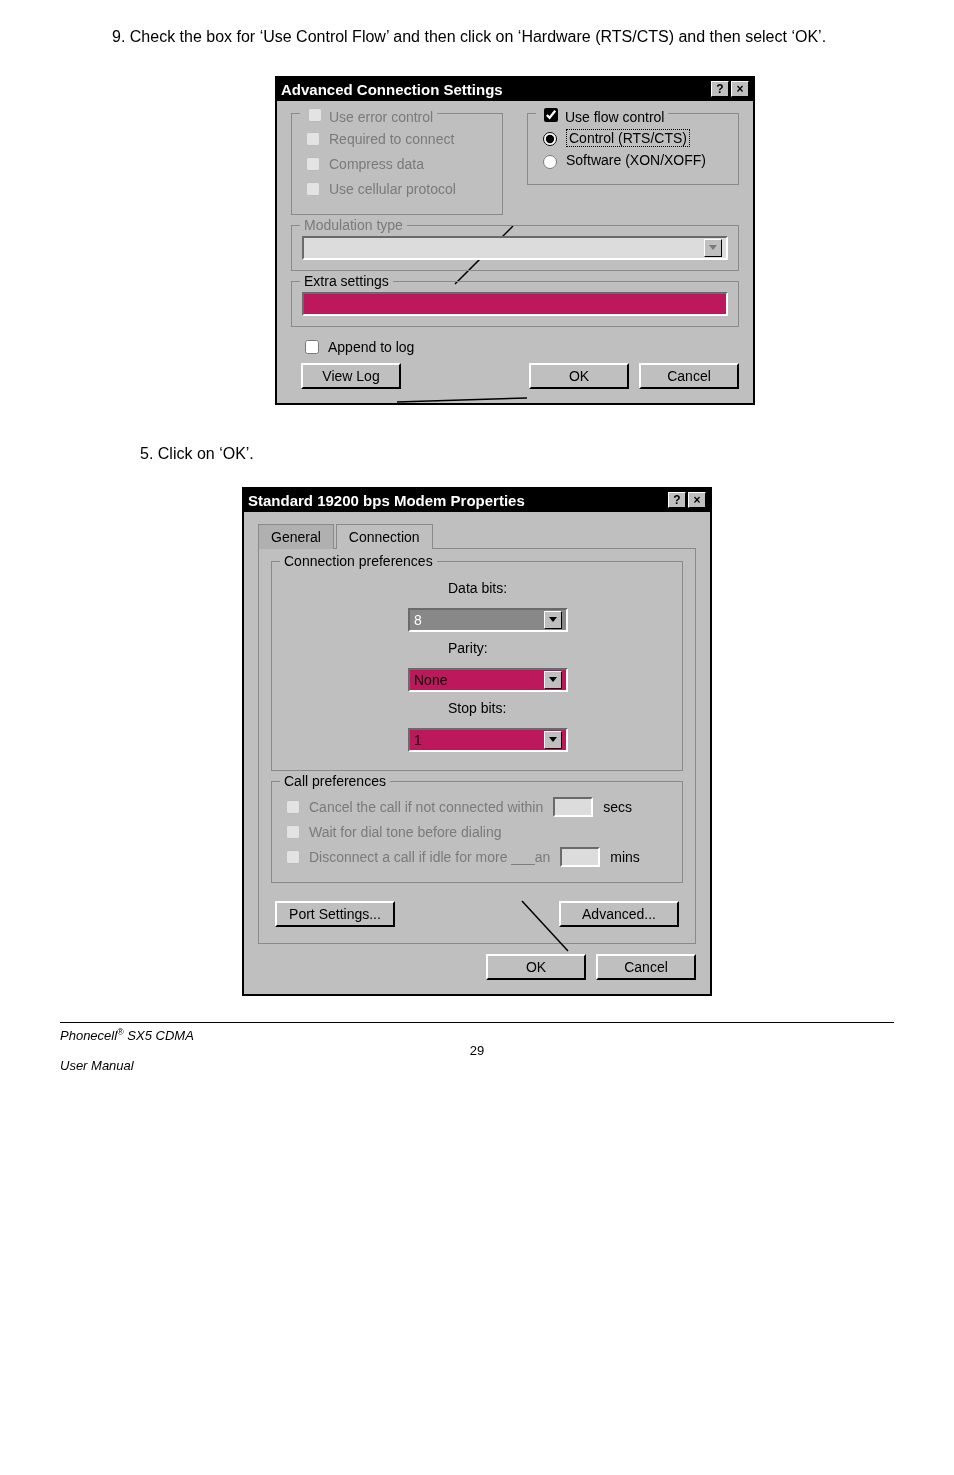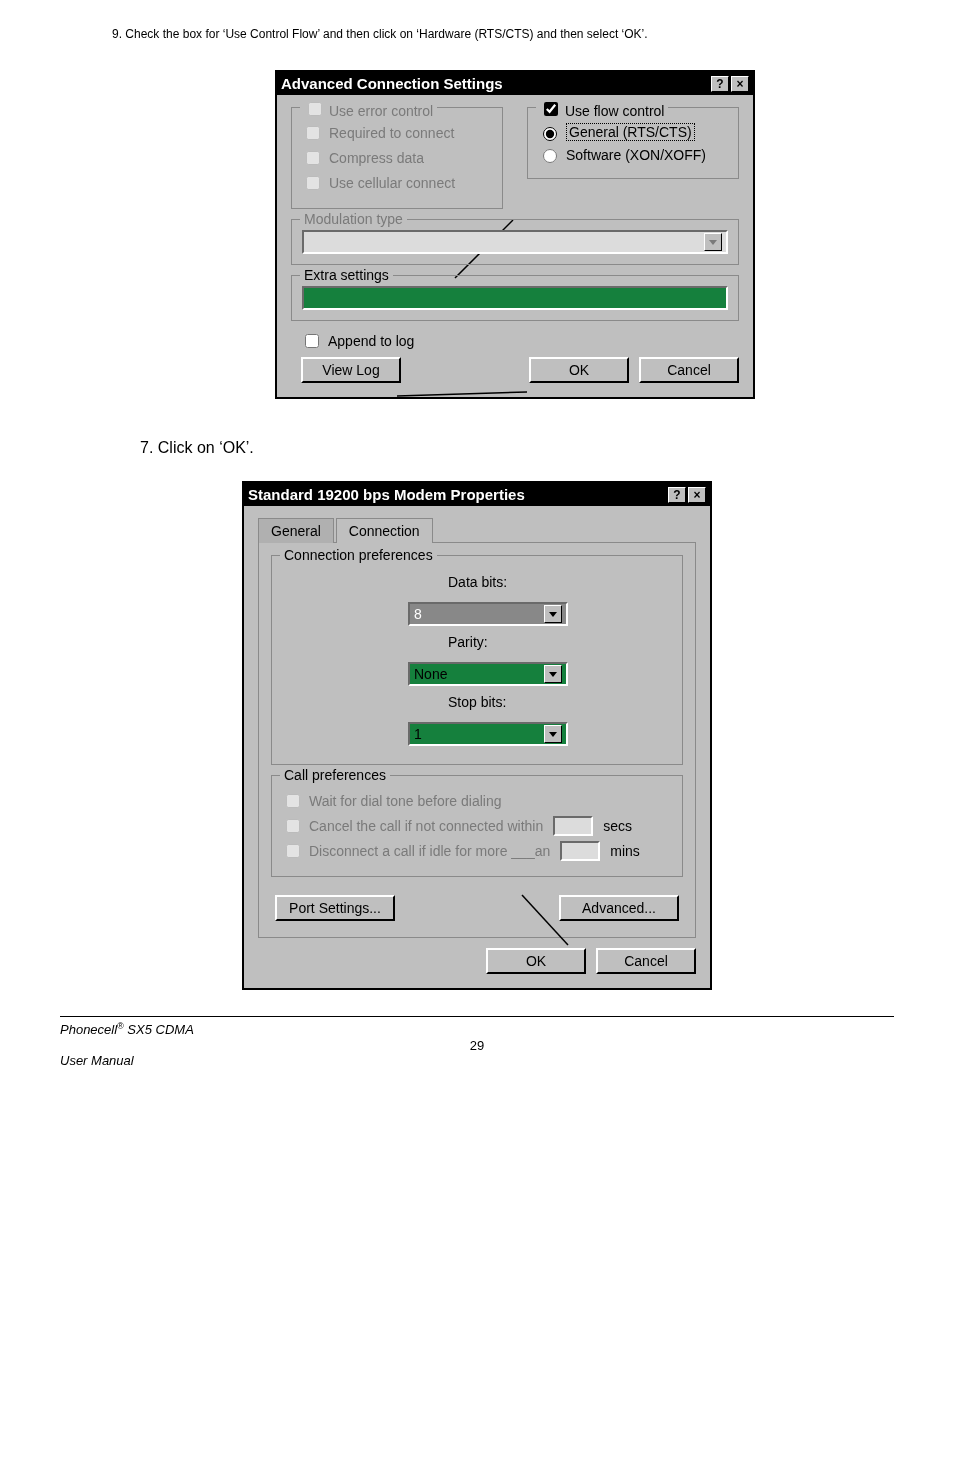--- a/index.html
+++ b/index.html
@@ -10,21 +10,21 @@
     background: #fff;
     margin: 0;
     padding: 0;
     width: 954px;
   }
   .page {
     padding: 20px 60px 10px 60px;
   }
   .instr {
     margin: 6px 0 28px 52px;
-    font-size: 12px;
+    font-size: 16px;
     line-height: 1.35;
   }
   .instr2 {
     margin: 40px 0 24px 80px;
     font-size: 16px;
   }
   
   .dialog {
     margin: 0 auto;
     border: 2px solid #000;
@@ -86,21 +86,21 @@
   .opt {
     display: flex;
     align-items: center;
     gap: 6px;
     margin: 5px 0;
     font-size: 14px;
   }
   .chk, .rad { width: 14px; height: 14px; accent-color: #000; }
   
   .sunken {
-    background: #15803d;
+    background: #be185d;
     border: 2px solid #6a6a6a;
     border-right-color: #fff;
     border-bottom-color: #fff;
     height: 24px;
     display: flex;
     align-items: center;
     padding: 0 4px;
     font-size: 14px;
   }
   .sunken.disabled { background: #dcdcdc; }
@@ -236,33 +236,33 @@
               <div class="opt disabled">
                 <input type="checkbox" class="chk" disabled="" style="">
                 <span class="lbl">Required to connect</span>
               </div>
               <div class="opt disabled">
                 <input type="checkbox" class="chk" disabled="" style="">
                 <span class="lbl">Compress data</span>
               </div>
               <div class="opt disabled">
                 <input type="checkbox" class="chk" disabled="" style="">
-                <span class="lbl">Use cellular connect</span>
+                <span class="lbl">Use cellular protocol</span>
               </div>
             </div>
           </div>
           <div class="col">
             <div class="grp">
               <span class="legend">
                 <input type="checkbox" class="chk" checked="" style="">
                 <span class="lbl">Use flow control</span>
               </span>
               <div class="opt">
                 <input type="radio" class="rad" name="flow" checked="" style="">
-                <span class="lbl" style="border:1px dotted #000;padding:0 2px">General (RTS/CTS)</span>
+                <span class="lbl" style="border:1px dotted #000;padding:0 2px">Control (RTS/CTS)</span>
               </div>
               <div class="opt">
                 <input type="radio" class="rad" name="flow" style="">
                 <span class="lbl">Software (XON/XOFF)</span>
               </div>
             </div>
           </div>
         </div>
 
         <div class="grp disabled">
@@ -289,21 +289,21 @@
           <div class="btn wide" style="margin-left:10px">View Log</div>
           <div style="flex:1"></div>
           <div class="btn wide">OK</div>
           <div style="width:10px"></div>
           <div class="btn wide">Cancel</div>
         </div>
       </div>
     </div>
   </div>
 
-  <div class="instr2">7.  Click on ‘OK’.</div>
+  <div class="instr2">5.  Click on ‘OK’.</div>
 
   <div class="dlg-wrap2">
     <svg class="arrow-svg" width="470" height="500" style="left:0;top:0">
       <line x1="326" y1="464" x2="280" y2="414" stroke="#000" stroke-width="1.5"></line>
     </svg>
     <div class="dialog dialog2">
       <div class="titlebar">
         <span>Standard 19200 bps Modem Properties</span>
         <span class="spacer"></span>
         <div class="tbtn">?</div>
@@ -344,27 +344,27 @@
                     <div class="tri-down"></div>
                   </div>
               </div>
             </div>
           </div>
 
           <div class="grp disabled">
             <span class="legend" style="color:#000">Call preferences</span>
             <div class="opt disabled">
               <input type="checkbox" class="chk" disabled="" style="">
-              <span class="lbl">Wait for dial tone before dialing</span>
-            </div>
-            <div class="opt disabled">
-              <input type="checkbox" class="chk" disabled="" style="">
               <span class="lbl">Cancel the call if not connected within</span>
               <span class="small-input"></span>
               <span class="lbl" style="color:#000">secs</span>
+            </div>
+            <div class="opt disabled">
+              <input type="checkbox" class="chk" disabled="" style="">
+              <span class="lbl">Wait for dial tone before dialing</span>
             </div>
             <div class="opt disabled">
               <input type="checkbox" class="chk" disabled="" style="">
               <span class="lbl">Disconnect a call if idle for more ___an</span>
               <span class="small-input"></span>
               <span class="lbl" style="color:#000000">mins</span>
             </div>
           </div>
 
           <div class="lower-btn-row">

